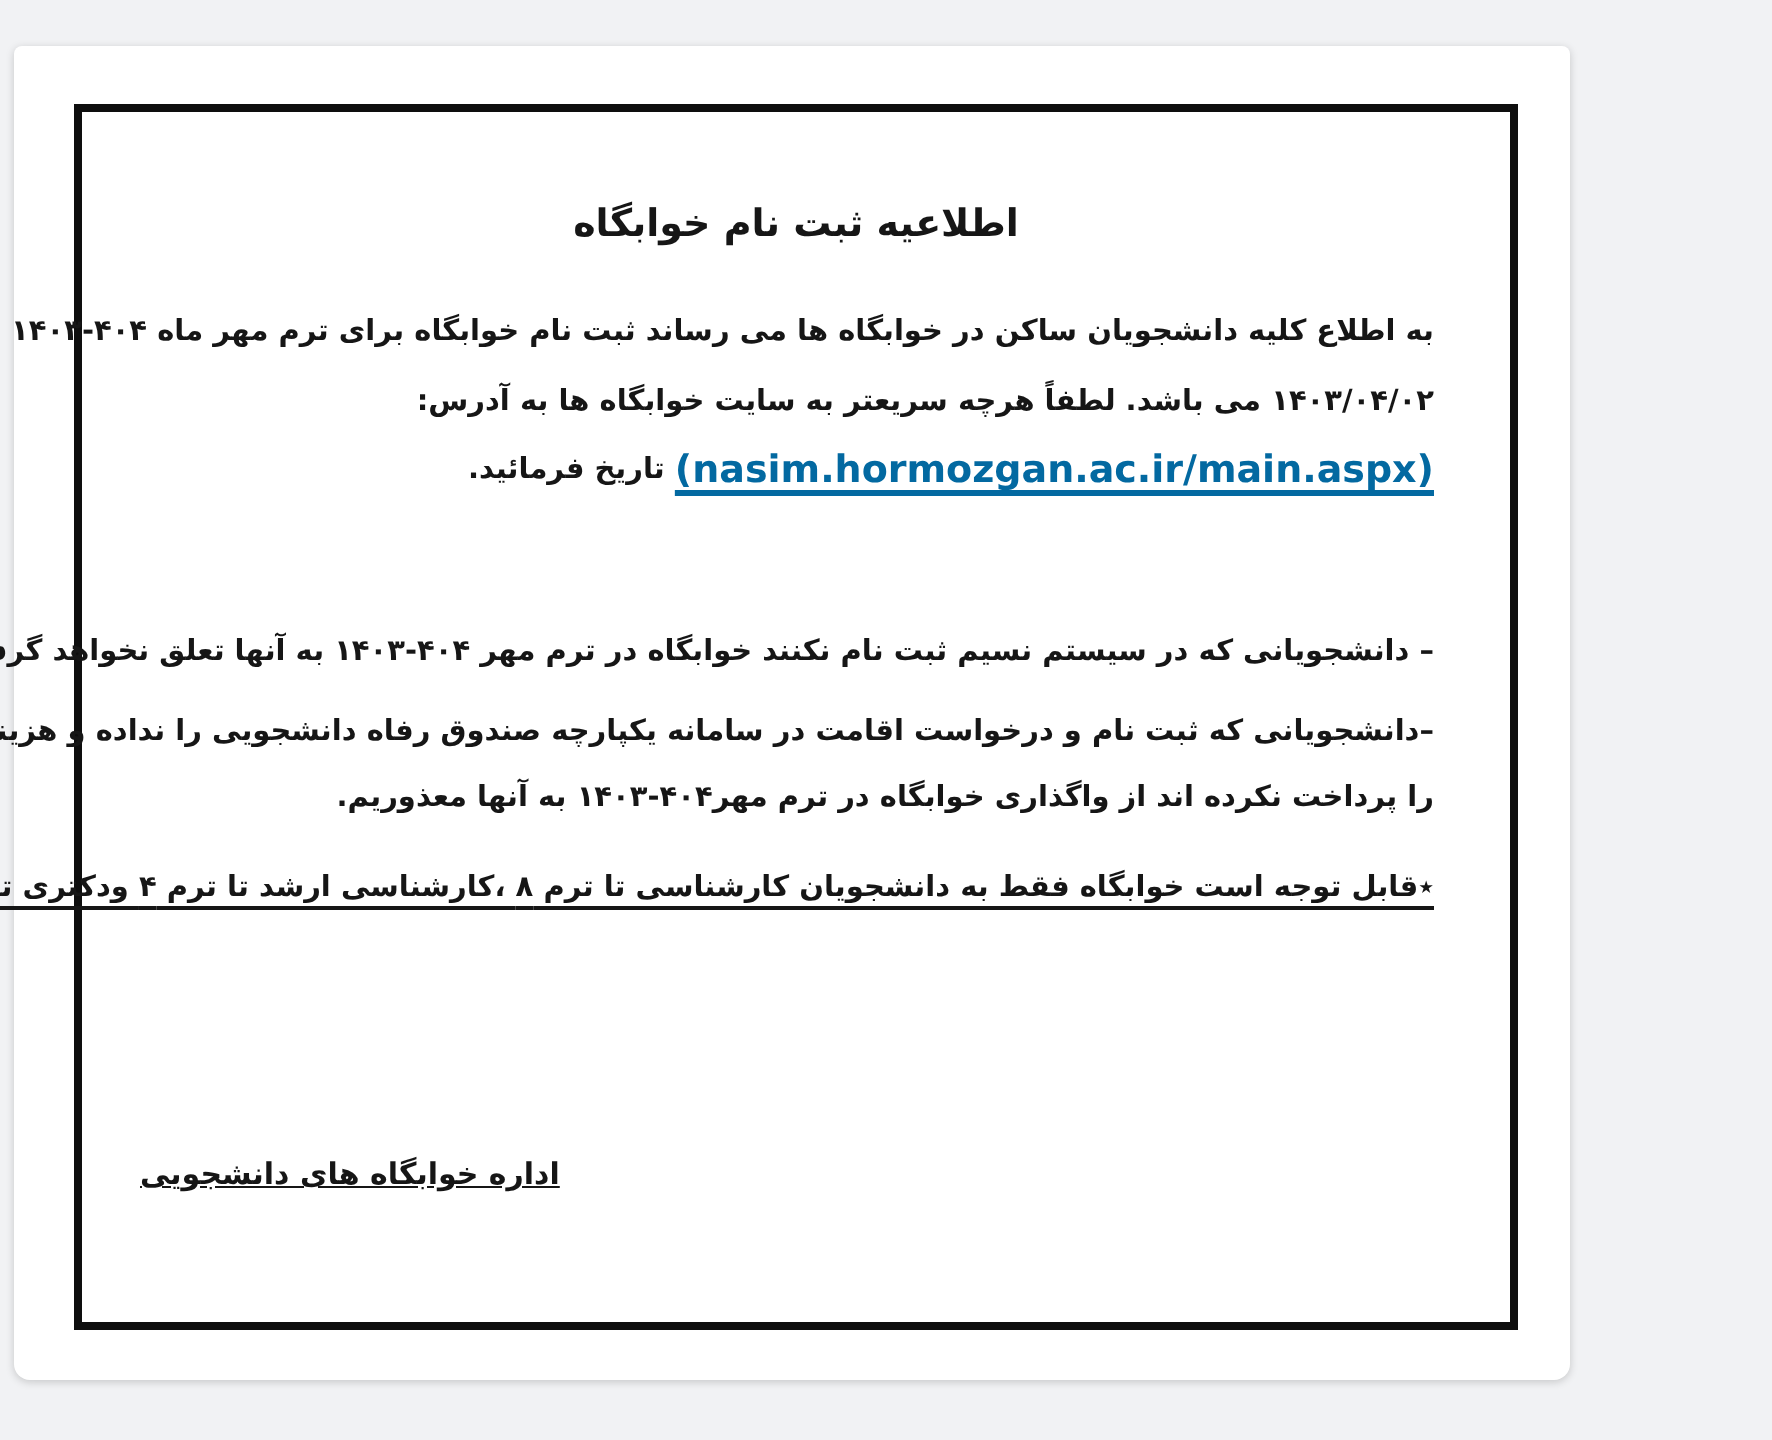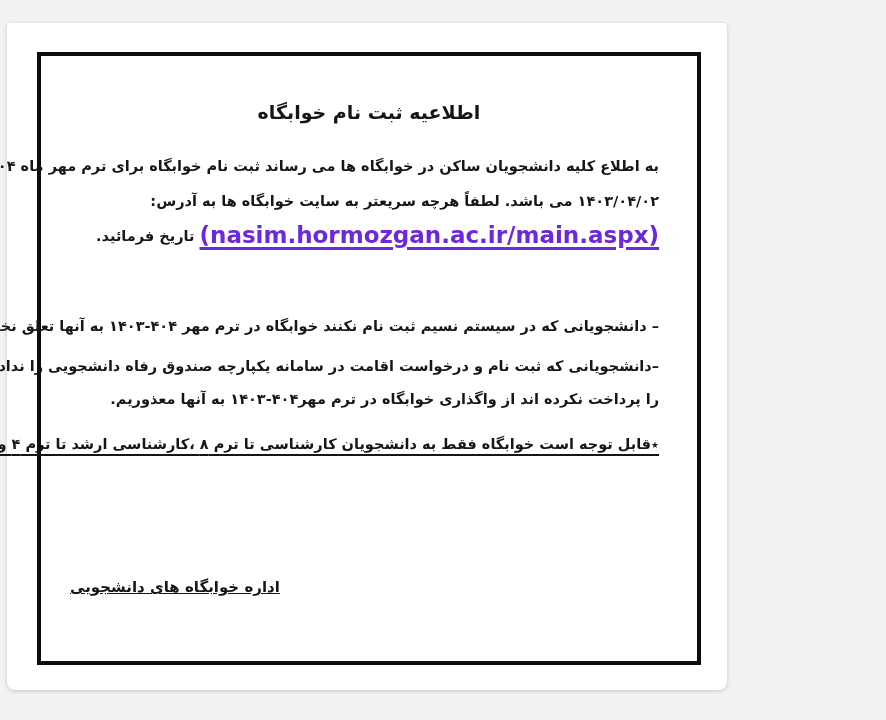--- a/index.html
+++ b/index.html
@@ -13,21 +13,21 @@
   .canvas {
     position: relative;
     width: 886px;
     height: 720px;
     background: #f1f2f4;
   }
   .card {
     position: absolute;
     left: 7px;
     top: 23px;
-    width: 720px;
+    width: 778px;
     height: 667px;
     background: #ffffff;
     border-radius: 4px 4px 8px 8px;
     box-shadow: 0 1px 4px rgba(0,0,0,0.18);
   }
   .frame {
     position: absolute;
     left: 30px;
     top: 29px;
     right: 26px;
@@ -71,27 +71,27 @@
   .l-url    { top: 166px; }
   .l-b1     { top: 222px; }
   .l-b2     { top: 260px; margin-left: 29px; }
   .l-b3a    { top: 300px; }
   .l-b3b    { top: 333px; }
   .l-n1     { top: 378px; }
   .l-n2     { top: 408px; }
   .l-rule   { top: 441px; }
   .url {
     display: inline-block;
-    font-size: 23px;
+    font-size: 19px;
     line-height: 26px;
     vertical-align: -2px;
     text-decoration: underline;
     text-decoration-thickness: 2.5px;
     text-underline-offset: 4px;
-    color: #6d28d9;
+    color: #0369a1;
     cursor: pointer;
   }
   .sig {
     position: absolute;
     left: 29px;
     top: 520px;
     font-size: 15px;
     line-height: 22px;
     white-space: nowrap;
     text-decoration: underline;

